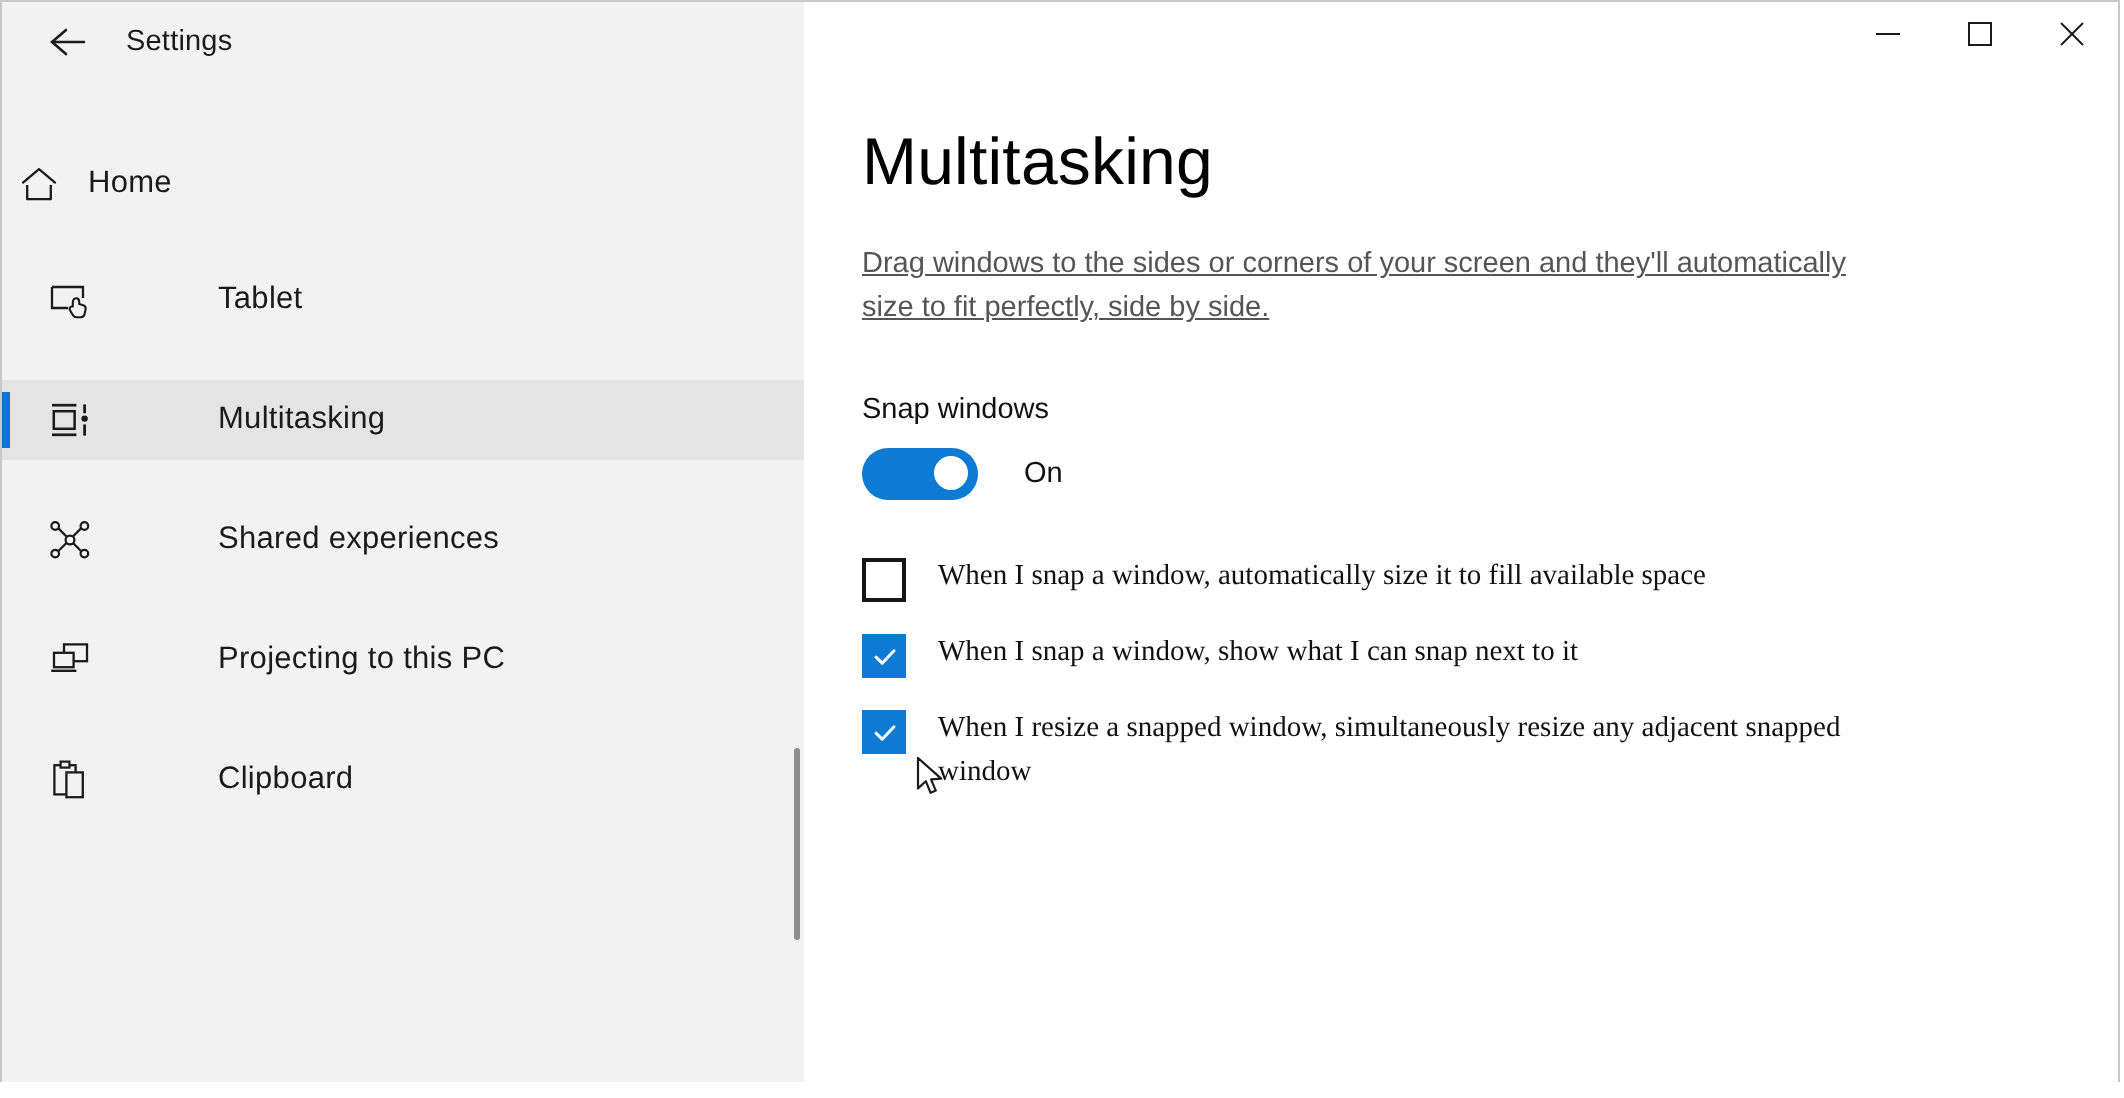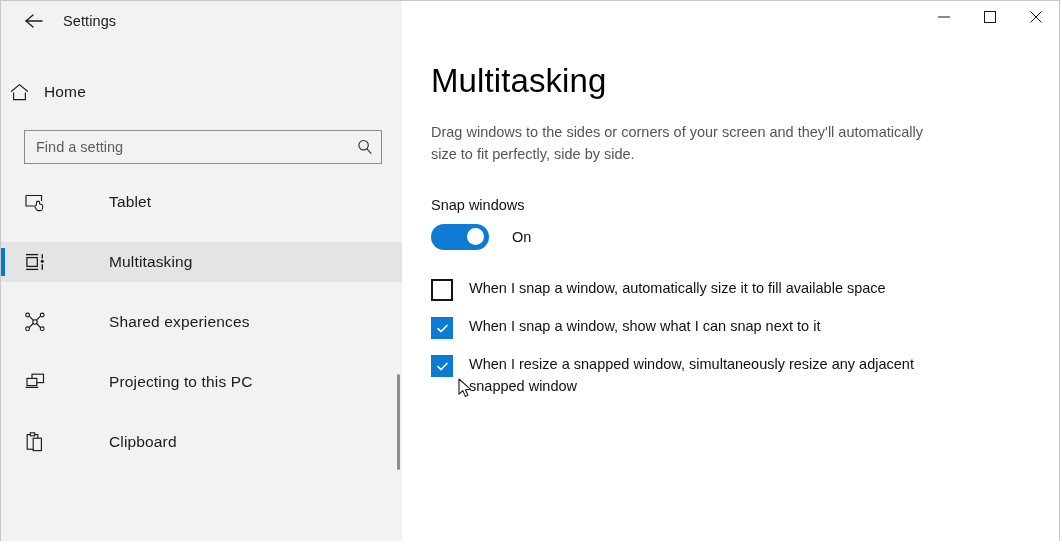--- a/index.html
+++ b/index.html
@@ -240,20 +240,21 @@
     color: #000000;
     margin: 25px 0 0 0;
     letter-spacing: 0.1px;
   }
   .desc {
     font-size: 14.5px;
     color: #555555;
     margin: 22px 0 0 0;
     line-height: 1.52;
     max-width: 500px;
+    text-decoration: underline;
   }
   .field-label {
     font-size: 14.5px;
     color: #111111;
     margin: 32px 0 0 0;
   }
 
   .toggle-row {
     display: flex;
     align-items: center;
@@ -284,20 +285,21 @@
   }
 
   .checks {
     margin-top: 28px;
   }
   .check-row {
     display: flex;
     align-items: flex-start;
     margin-bottom: 15px;
     position: relative;
+    font-family: Liberation Serif, serif;
   }
   .cbox {
     width: 22px;
     height: 22px;
     box-sizing: border-box;
     flex-shrink: 0;
     margin-top: 1px;
     cursor: default;
   }
   .cbox.unchecked {
@@ -377,29 +379,20 @@
       <div class="home-row">
         <span class="home-icon">
           <svg width="21" height="21" viewBox="0 0 21 21">
             <path d="M2.5 9.3 L10.5 2.6 L18.5 9.3" stroke="#1b1b1b" stroke-width="1.15" fill="none" stroke-linecap="round" stroke-linejoin="round"></path>
             <path d="M4.6 10.5 L4.6 17.6 L16.4 17.6 L16.4 10.5" stroke="#1b1b1b" stroke-width="1.15" fill="none" stroke-linejoin="round"></path>
           </svg>
         </span>
         <span class="home-label">Home</span>
       </div>
 
-      <div class="search-wrap">
-        <input type="text" value="" placeholder="Find a setting" style="">
-        <span class="search-ic">
-          <svg width="18" height="18" viewBox="0 0 18 18">
-            <circle cx="7.6" cy="7.2" r="4.7" stroke="#2b2b2b" stroke-width="1.1" fill="none"></circle>
-            <line x1="10.9" y1="10.8" x2="15" y2="15.3" stroke="#2b2b2b" stroke-width="1.1" stroke-linecap="round"></line>
-          </svg>
-        </span>
-      </div>
 
 
       <div class="navlist">
 
         <div class="navitem">
 
           <span class="nav-icon">
             <svg width="22" height="22" viewBox="0 0 22 22">
               <path d="M2 4.5 L17.5 4.5 L17.5 10" stroke="#1b1b1b" stroke-width="1.15" fill="none"></path>
               <path d="M2 4.5 L2 15 L10 15" stroke="#1b1b1b" stroke-width="1.15" fill="none"></path>

